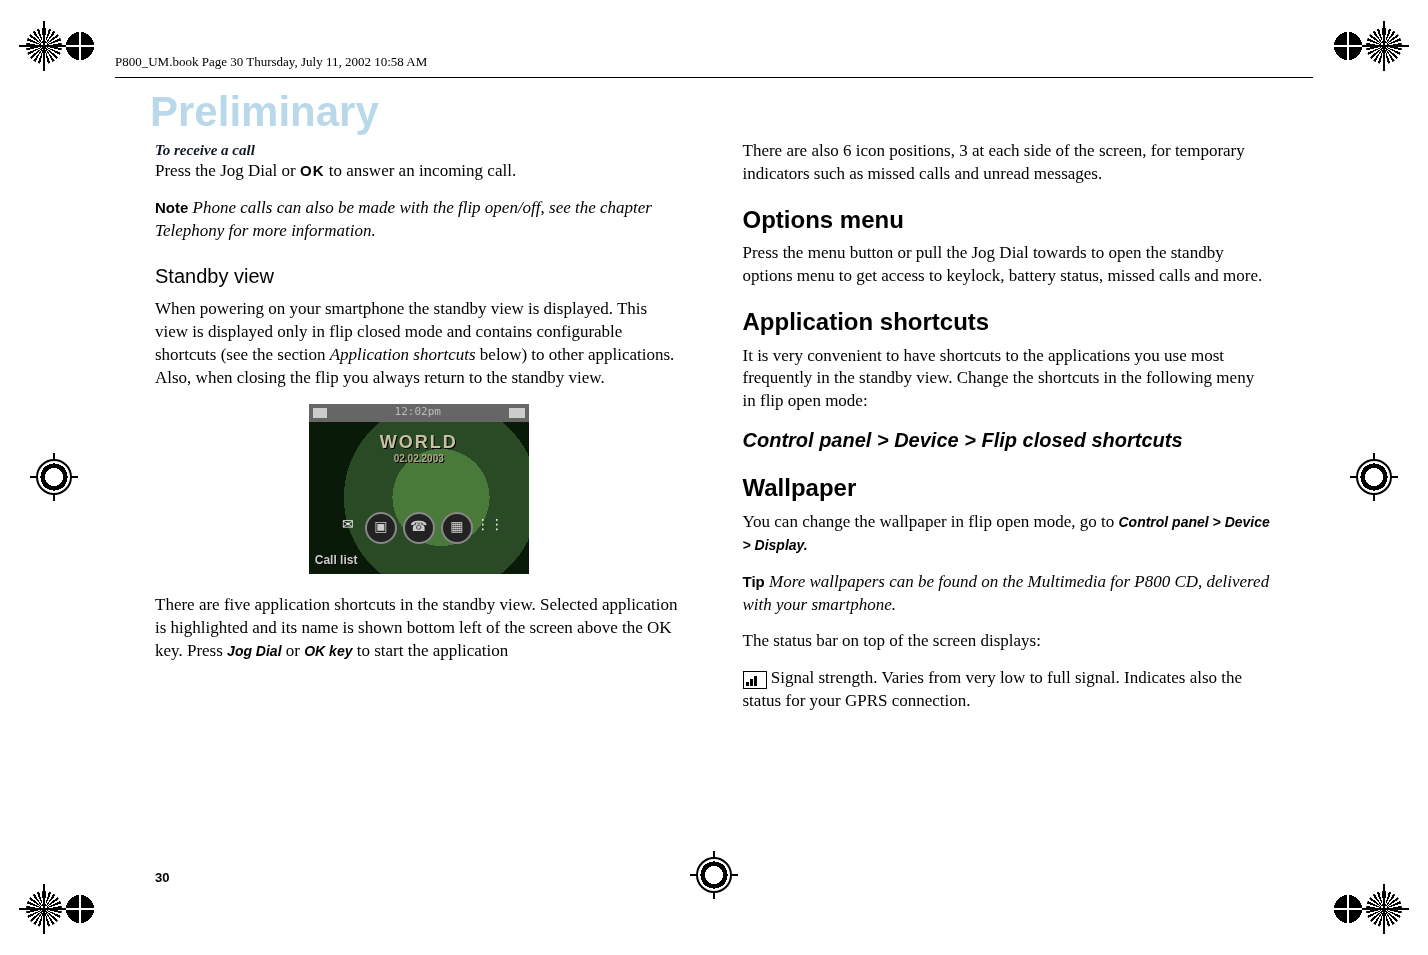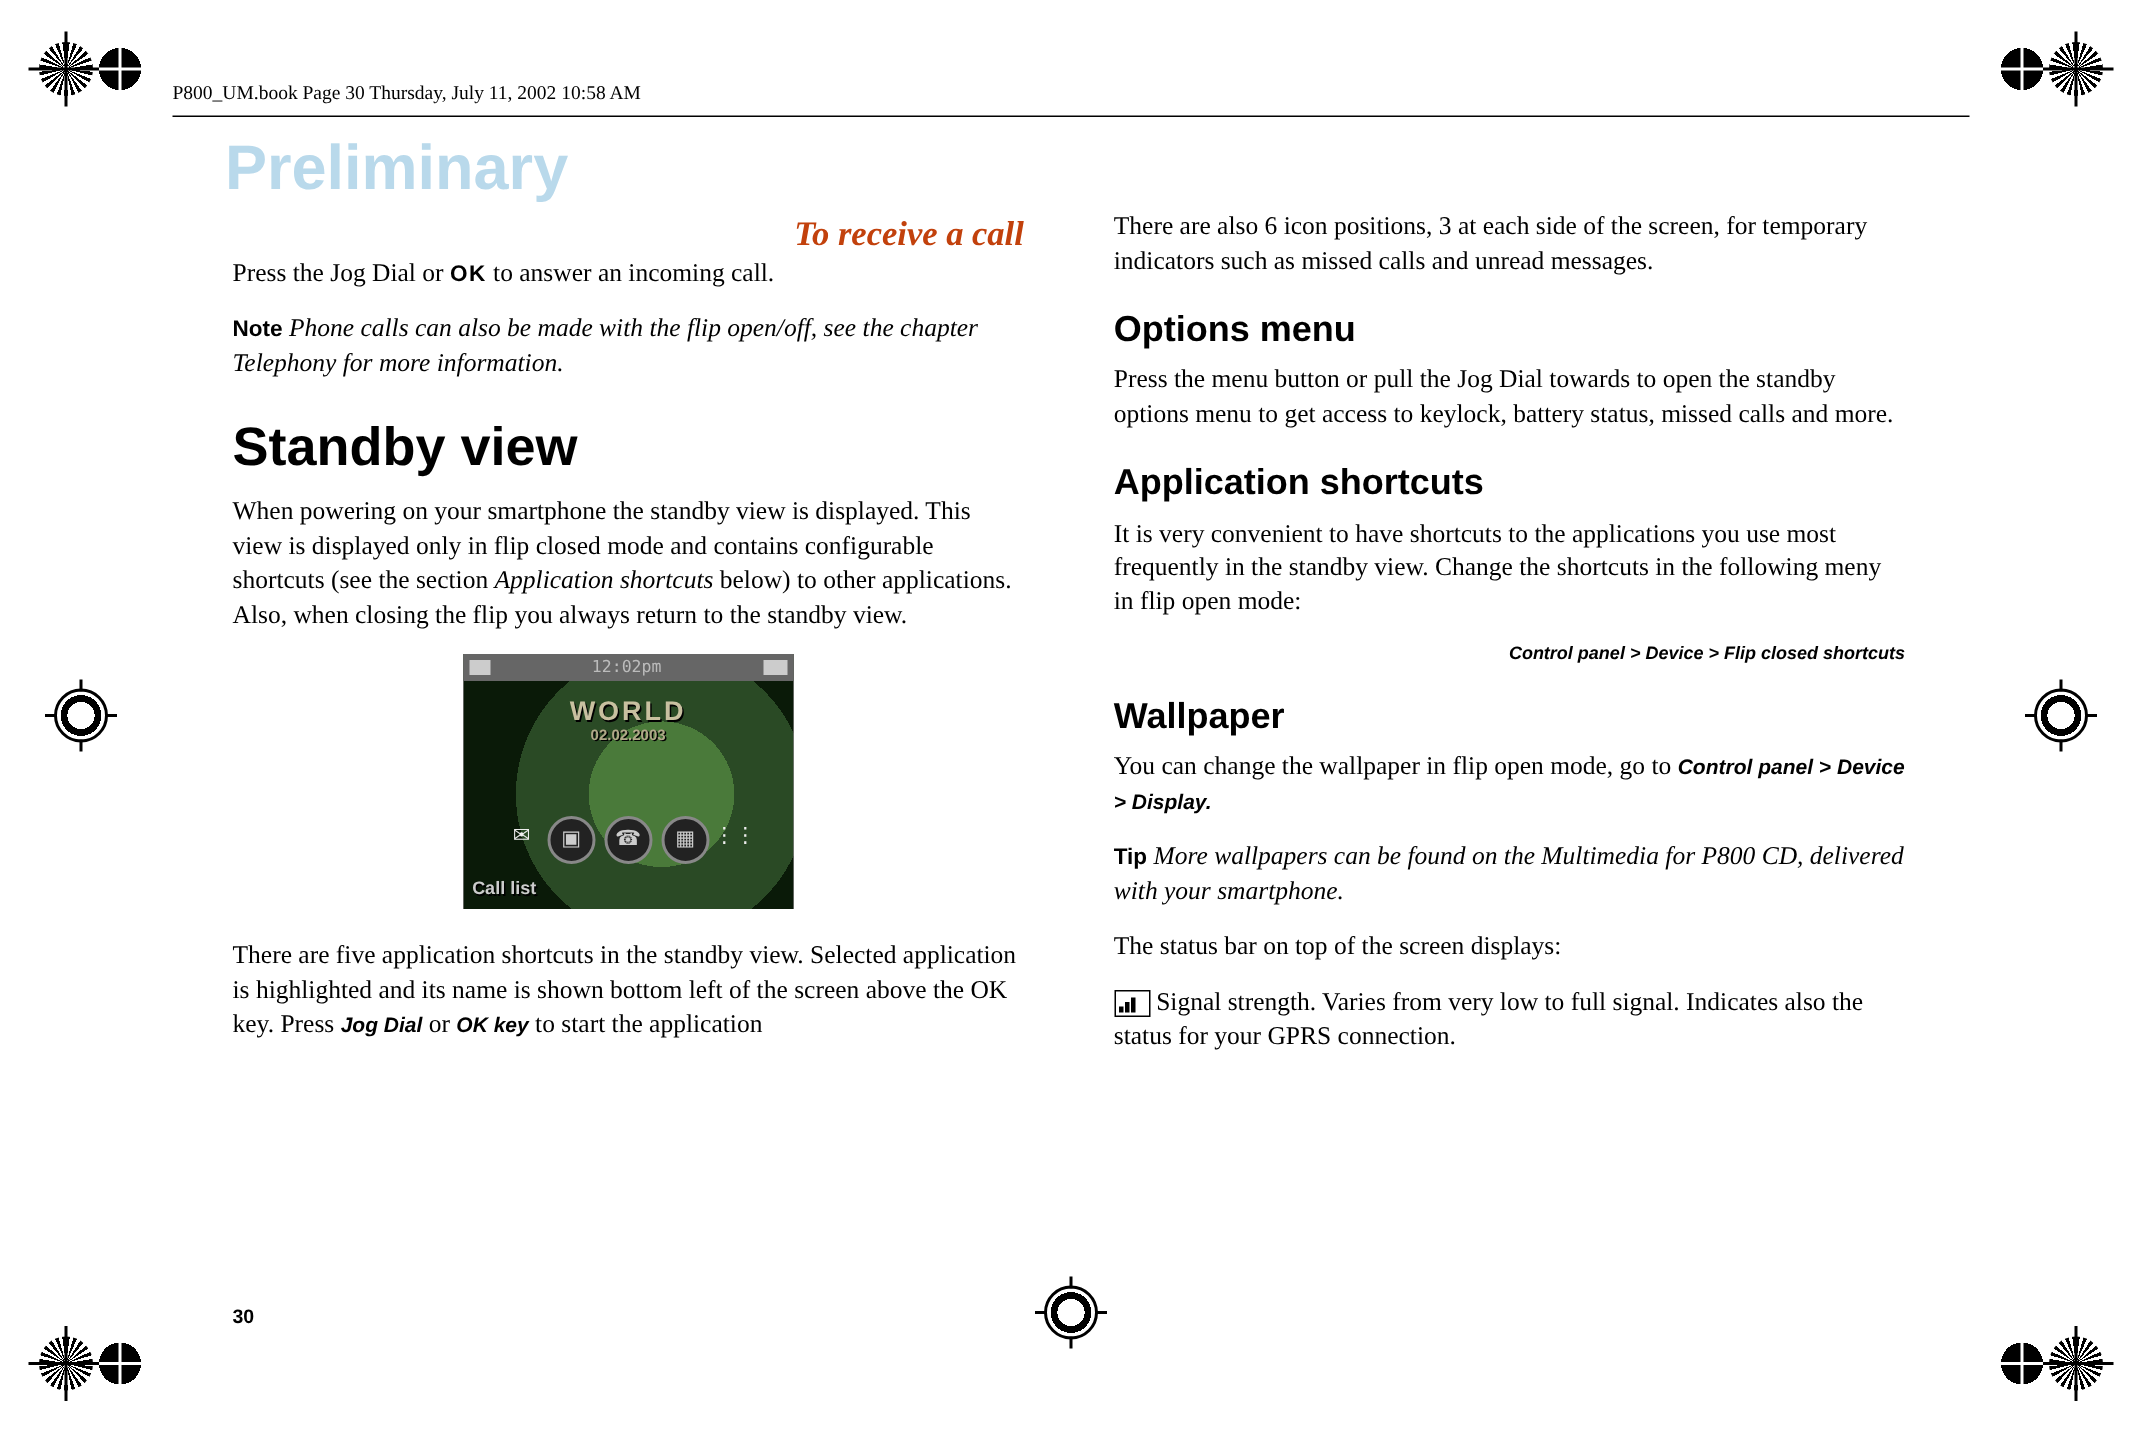--- a/index.html
+++ b/index.html
@@ -78,28 +78,28 @@
   .columns {
     position: absolute;
     top: 140px;
     left: 155px;
     width: 1115px;
     display: flex;
     gap: 60px;
   }
   .col { width: 50%; font-size: 17px; line-height: 1.35; }
 
-  .green-italic { color: #c2410c; font-style: italic; font-weight: bold; font-size:23px;text-align:right; }
+  .green-italic { color: #0f172a; font-style: italic; font-weight: bold; font-size:15px; }
   .press-font { font-family: Arial, Helvetica, sans-serif; font-weight: bold; font-size: 15px; letter-spacing:1px;}
   p { margin: 0 0 14px 0; }
   .note-label { font-family: Arial, sans-serif; font-weight: bold; font-size:15px; }
   .italic { font-style: italic; }
-  h2.standby { font-family: Arial, Helvetica, sans-serif; font-weight: bold; font-size: 36px; margin: 20px 0 8px 0; }
+  h2.standby { font-family: Arial, Helvetica, sans-serif; font-weight: normal; font-size: 20px; margin: 20px 0 8px 0; }
   h3.sub { font-family: Arial, Helvetica, sans-serif; font-weight: bold; font-size: 24px; margin: 18px 0 6px 0; }
-  .menu-path { font-family: Arial, Helvetica, sans-serif; font-weight: bold; font-style: italic; font-size: 12px; text-align: right; }
+  .menu-path { font-family: Arial, Helvetica, sans-serif; font-weight: bold; font-style: italic; font-size: 20px; }
   .tip-label { font-family: Arial, sans-serif; font-weight: bold; font-size:15px; }
 
   .phone-shot {
     width: 220px; height: 170px;
     margin: 14px auto 20px auto;
     background: #000000;
     position: relative;
     overflow:hidden;
   }
   .phone-shot::before {

